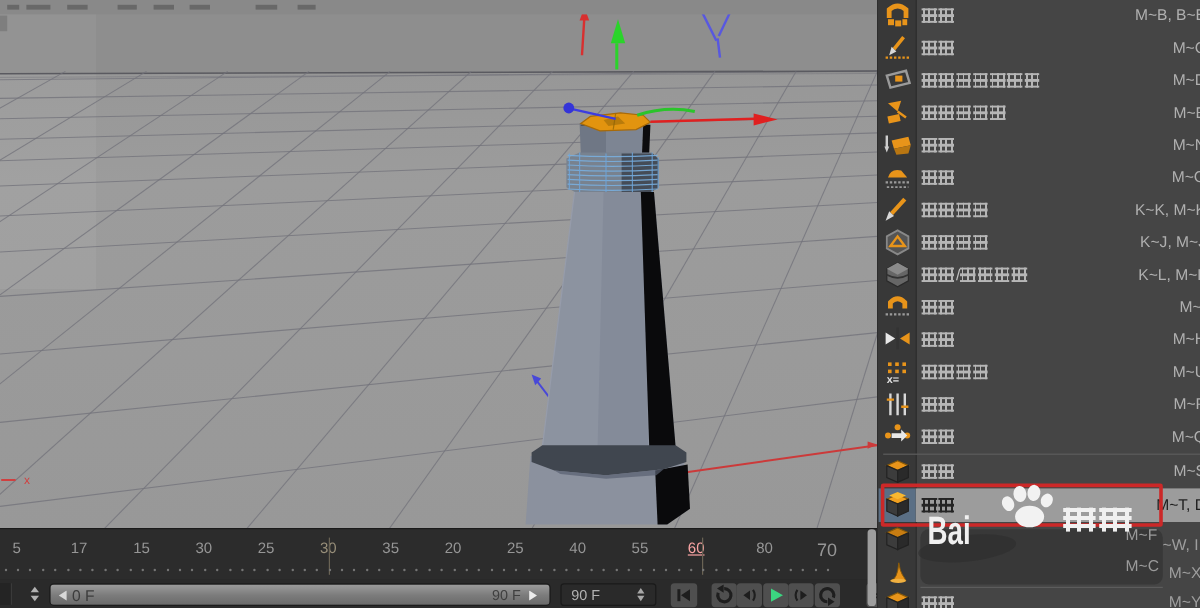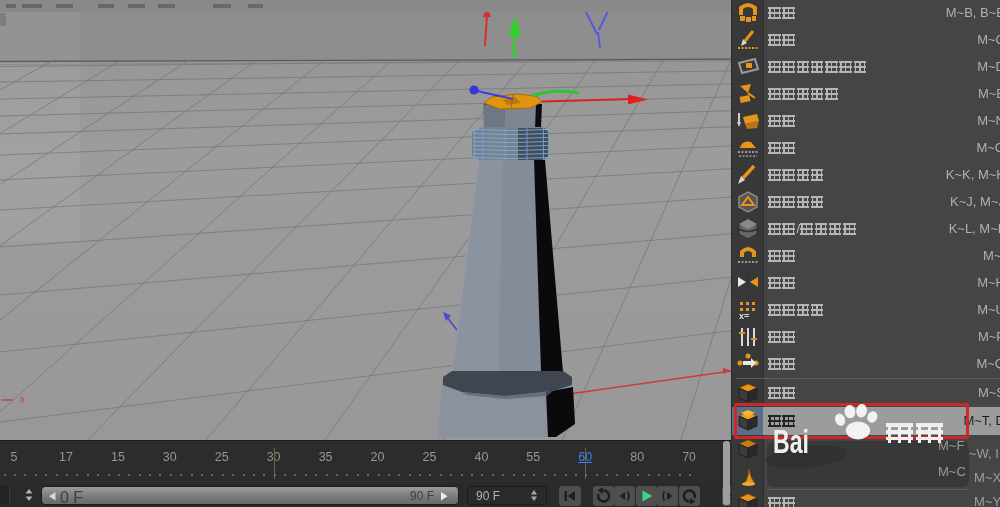--- a/index.html
+++ b/index.html
@@ -125,23 +125,23 @@
       <div style="position:absolute;left:53.9px;top:9px;width:24px;text-align:center;font-size:12.5px;color:#969696;">17</div>
       <div style="position:absolute;left:105.9px;top:9px;width:24px;text-align:center;font-size:12.5px;color:#969696;">15</div>
       <div style="position:absolute;left:157.8px;top:9px;width:24px;text-align:center;font-size:12.5px;color:#969696;">30</div>
       <div style="position:absolute;left:209.7px;top:9px;width:24px;text-align:center;font-size:12.5px;color:#969696;">25</div>
       <div style="position:absolute;left:261.6px;top:9px;width:24px;text-align:center;font-size:12.5px;color:#988f7a;">30</div>
       <div style="position:absolute;left:313.6px;top:9px;width:24px;text-align:center;font-size:12.5px;color:#969696;">35</div>
       <div style="position:absolute;left:365.5px;top:9px;width:24px;text-align:center;font-size:12.5px;color:#969696;">20</div>
       <div style="position:absolute;left:417.4px;top:9px;width:24px;text-align:center;font-size:12.5px;color:#969696;">25</div>
       <div style="position:absolute;left:469.4px;top:9px;width:24px;text-align:center;font-size:12.5px;color:#969696;">40</div>
       <div style="position:absolute;left:521.3px;top:9px;width:24px;text-align:center;font-size:12.5px;color:#969696;">55</div>
-      <div style="position:absolute;left:573.2px;top:9px;width:24px;text-align:center;font-size:12.5px;color:#3b82f6;text-decoration:underline;">60</div>
+      <div style="position:absolute;left:573.2px;top:9px;width:24px;text-align:left;font-size:12.5px;color:#fca5a5;text-decoration:underline;">60</div>
       <div style="position:absolute;left:625.2px;top:9px;width:24px;text-align:center;font-size:12.5px;color:#969696;">80</div>
-      <div style="position:absolute;left:677.1px;top:9px;width:24px;text-align:center;font-size:12px;color:#969696;">70</div>
+      <div style="position:absolute;left:677.1px;top:9px;width:24px;text-align:center;font-size:15px;color:#969696;">70</div>
       <div style="position:absolute;left:273.6px;top:7px;width:1px;height:31px;background:#6a6354;"></div>
       <div style="position:absolute;left:585.2px;top:7px;width:1px;height:31px;background:#6a6354;"></div>
       <div style="position:absolute;left:3.6px;top:32.5px;width:2px;height:2px;border-radius:1px;background:#757575;"></div>
       <div style="position:absolute;left:14.0px;top:32.5px;width:2px;height:2px;border-radius:1px;background:#757575;"></div>
       <div style="position:absolute;left:24.4px;top:32.5px;width:2px;height:2px;border-radius:1px;background:#757575;"></div>
       <div style="position:absolute;left:34.8px;top:32.5px;width:2px;height:2px;border-radius:1px;background:#757575;"></div>
       <div style="position:absolute;left:45.2px;top:32.5px;width:2px;height:2px;border-radius:1px;background:#757575;"></div>
       <div style="position:absolute;left:55.5px;top:32.5px;width:2px;height:2px;border-radius:1px;background:#757575;"></div>
       <div style="position:absolute;left:65.9px;top:32.5px;width:2px;height:2px;border-radius:1px;background:#757575;"></div>
       <div style="position:absolute;left:76.3px;top:32.5px;width:2px;height:2px;border-radius:1px;background:#757575;"></div>
@@ -208,21 +208,21 @@
 <div style="position:absolute;left:0;top:483px;width:731px;height:24px;background:#2a2a2a;">
 <div style="position:absolute;left:0;top:3px;width:9px;height:18px;background:#242424;border-right:1px solid #3a3a3a;"></div>
 <svg style="position:absolute;left:22px;top:5px;" width="14" height="14">
         <polygon points="7,1 10.5,5.5 3.5,5.5" fill="#b2b2b2"></polygon>
         <polygon points="7,13 10.5,8.5 3.5,8.5" fill="#b2b2b2"></polygon>
       </svg>
 <div style="position:absolute;left:41px;top:2.5px;width:418px;height:19.5px;border-radius:4px;background:linear-gradient(#9c9c9c,#7b7b7b 55%,#6a6a6a);border:1px solid #1c1c1c;box-sizing:border-box;">
   <svg style="position:absolute;left:6px;top:5px;" width="9" height="9">
           <polygon points="7.5,0 7.5,8.5 1,4.2" fill="#d8d8d8"></polygon>
         </svg>
-  <div style="position:absolute;left:18px;top:2.5px;font-size:16px;color:#3c3c3c;">0 F</div>
+  <div style="position:absolute;left:18px;top:2.5px;font-size:13px;color:#3c3c3c;">0 F</div>
   <div style="position:absolute;right:24px;top:2.5px;font-size:12px;color:#3f3f3f;">90 F</div>
   <svg style="position:absolute;right:9px;top:5px;" width="9" height="9">
           <polygon points="1,0 1,8.5 7.5,4.2" fill="#ececec"></polygon>
         </svg>
 </div>
 <div style="position:absolute;left:467px;top:2.5px;width:80px;height:19.5px;border-radius:3px;background:#2a2a2a;border:1px solid #1a1a1a;box-sizing:border-box;">
   <div style="position:absolute;left:8px;top:2.5px;font-size:12px;color:#b2b2b2;">90 F</div>
   <svg style="position:absolute;right:6px;top:3.5px;" width="12" height="12">
           <polygon points="6,0 9,4.5 3,4.5" fill="#a8a8a8"></polygon>
           <polygon points="6,11 9,6.5 3,6.5" fill="#a8a8a8"></polygon>

